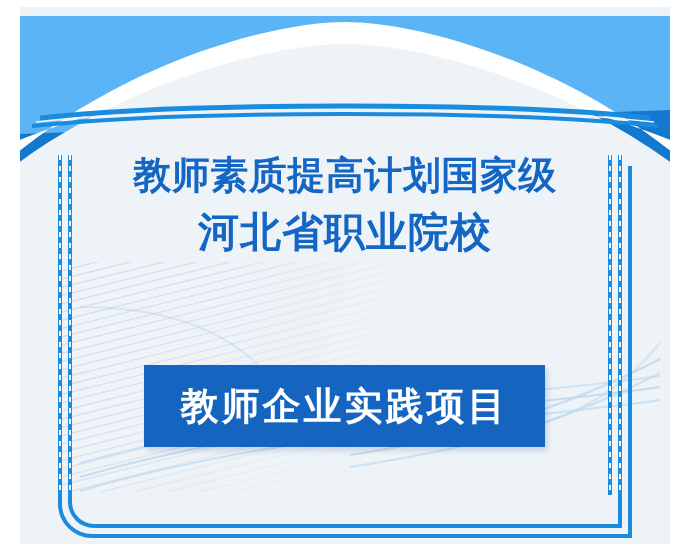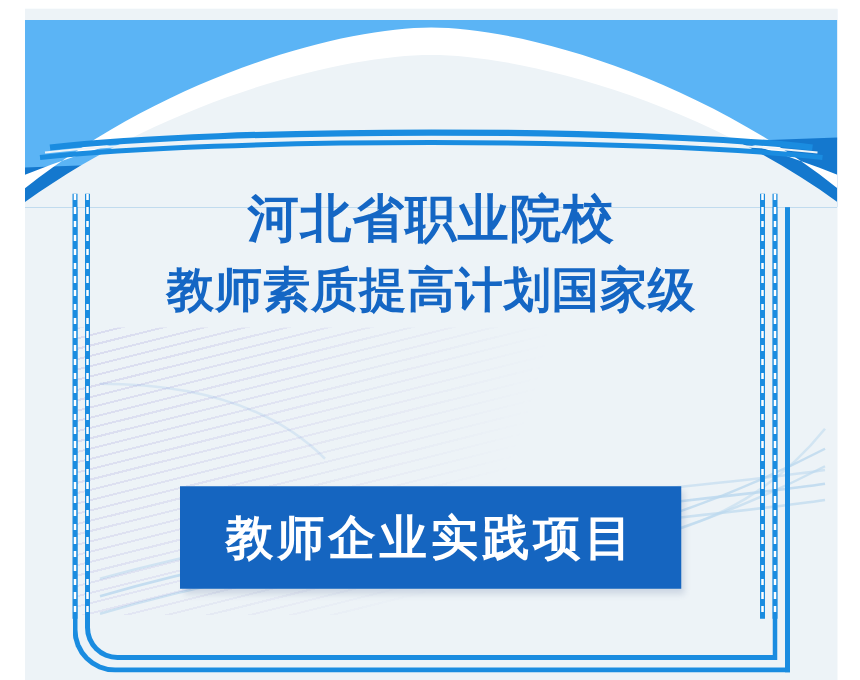--- a/index.html
+++ b/index.html
@@ -151,21 +151,21 @@
     letter-spacing: 1px;
     font-family: "DejaVu Sans", "Liberation Sans", sans-serif;
     white-space: nowrap;
   }
   .title-line.l2 { font-size: 38px; letter-spacing: 0.5px; }
 
   
   .badge {
     position: absolute;
     left: 124px;
-    top: 382px;
+    top: 358px;
     width: 401px;
     height: 82px;
     background: #1565c0;
     display: flex;
     align-items: center;
     justify-content: center;
     box-shadow: 3px 4px 5px rgba(60,90,140,0.18);
   }
   .badge-text {
     color: #ffffff;
@@ -244,22 +244,22 @@
       <div class="rail-inner-dash"></div>
     </div>
     <div class="rail rail-right-a">
       <div class="rail-inner-dash"></div>
     </div>
     <div class="rail rail-right-b">
       <div class="rail-inner-dash"></div>
     </div>
 
     <div class="title-block">
+      <div class="title-line l2">教师素质提高计划国家级</div>
       <div class="title-line l1">河北省职业院校</div>
-      <div class="title-line l2">教师素质提高计划国家级</div>
     </div>
 
     <div class="badge">
       <span class="badge-text">教师企业实践项目</span>
     </div>
 
   </div>
 </div>
 
 </body></html>

